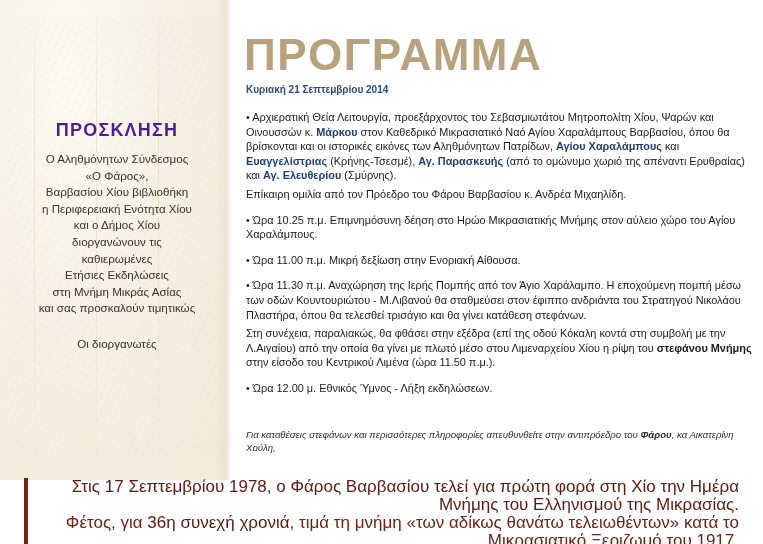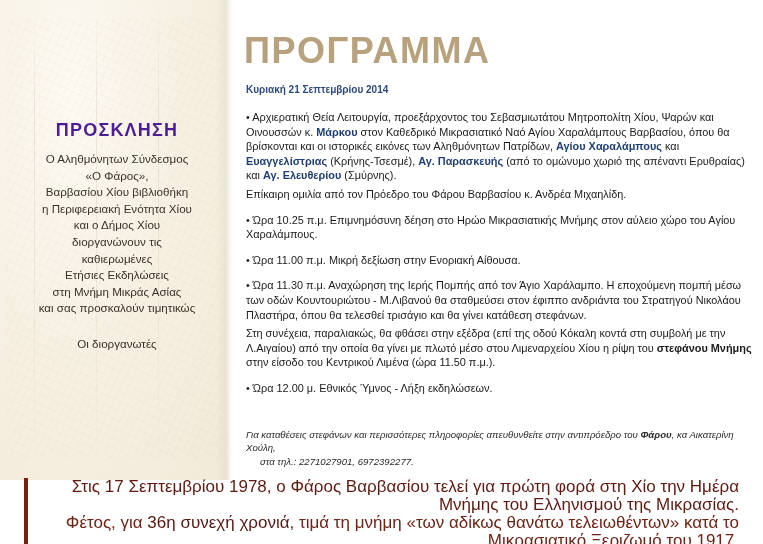--- a/index.html
+++ b/index.html
@@ -79,21 +79,21 @@
 
   
   .right-col {
     position: absolute;
     left: 240px; top: 0;
     width: 523px; height: 470px;
   }
   .program-title {
     position: absolute;
     left: 4px; top: 30px;
-    font-size: 36px;
+    font-size: 44px;
     font-weight: bold;
     letter-spacing: 1.5px;
     color: #b8a27e;
     text-shadow: 0 1px 0 rgba(255,255,255,0.8);
   }
   .program-date {
     position: absolute;
     left: 6px; top: 84px;
     font-size: 10px;
     font-weight: bold;
@@ -207,21 +207,20 @@
       </div>
 
       <div class="item">
         <span>• Ώρα 12.00 μ. Εθνικός Ύμνος - Λήξη εκδηλώσεων.</span>
       </div>
 
     </div>
 
     <div class="note">
       <span>Για καταθέσεις στεφάνων και περισσότερες πληροφορίες απευθυνθείτε στην αντιπρόεδρο του </span><span class="b">Φάρου</span><span>, κα Αικατερίνη Χούλη,</span>
-      <span class="indent">στα τηλ.: 2271027901, 6972392277.</span>
     </div>
   </div>
 
   <div class="bottom">
     <div class="bottom-line">Στις 17 Σεπτεμβρίου 1978, ο Φάρος Βαρβασίου τελεί για πρώτη φορά στη Χίο την Ημέρα Μνήμης του Ελληνισμού της Μικρασίας.</div>
     <div class="bottom-line">
       <span class="alt">Φέτος, για </span><span class="dk">36η συνεχή χρονιά</span><span class="alt">, τιμά τη μνήμη «των αδίκως θανάτω τελειωθέντων» κατά  το Μικρασιατικό Ξεριζωμό του 1917.</span>
     </div>
   </div>
 

